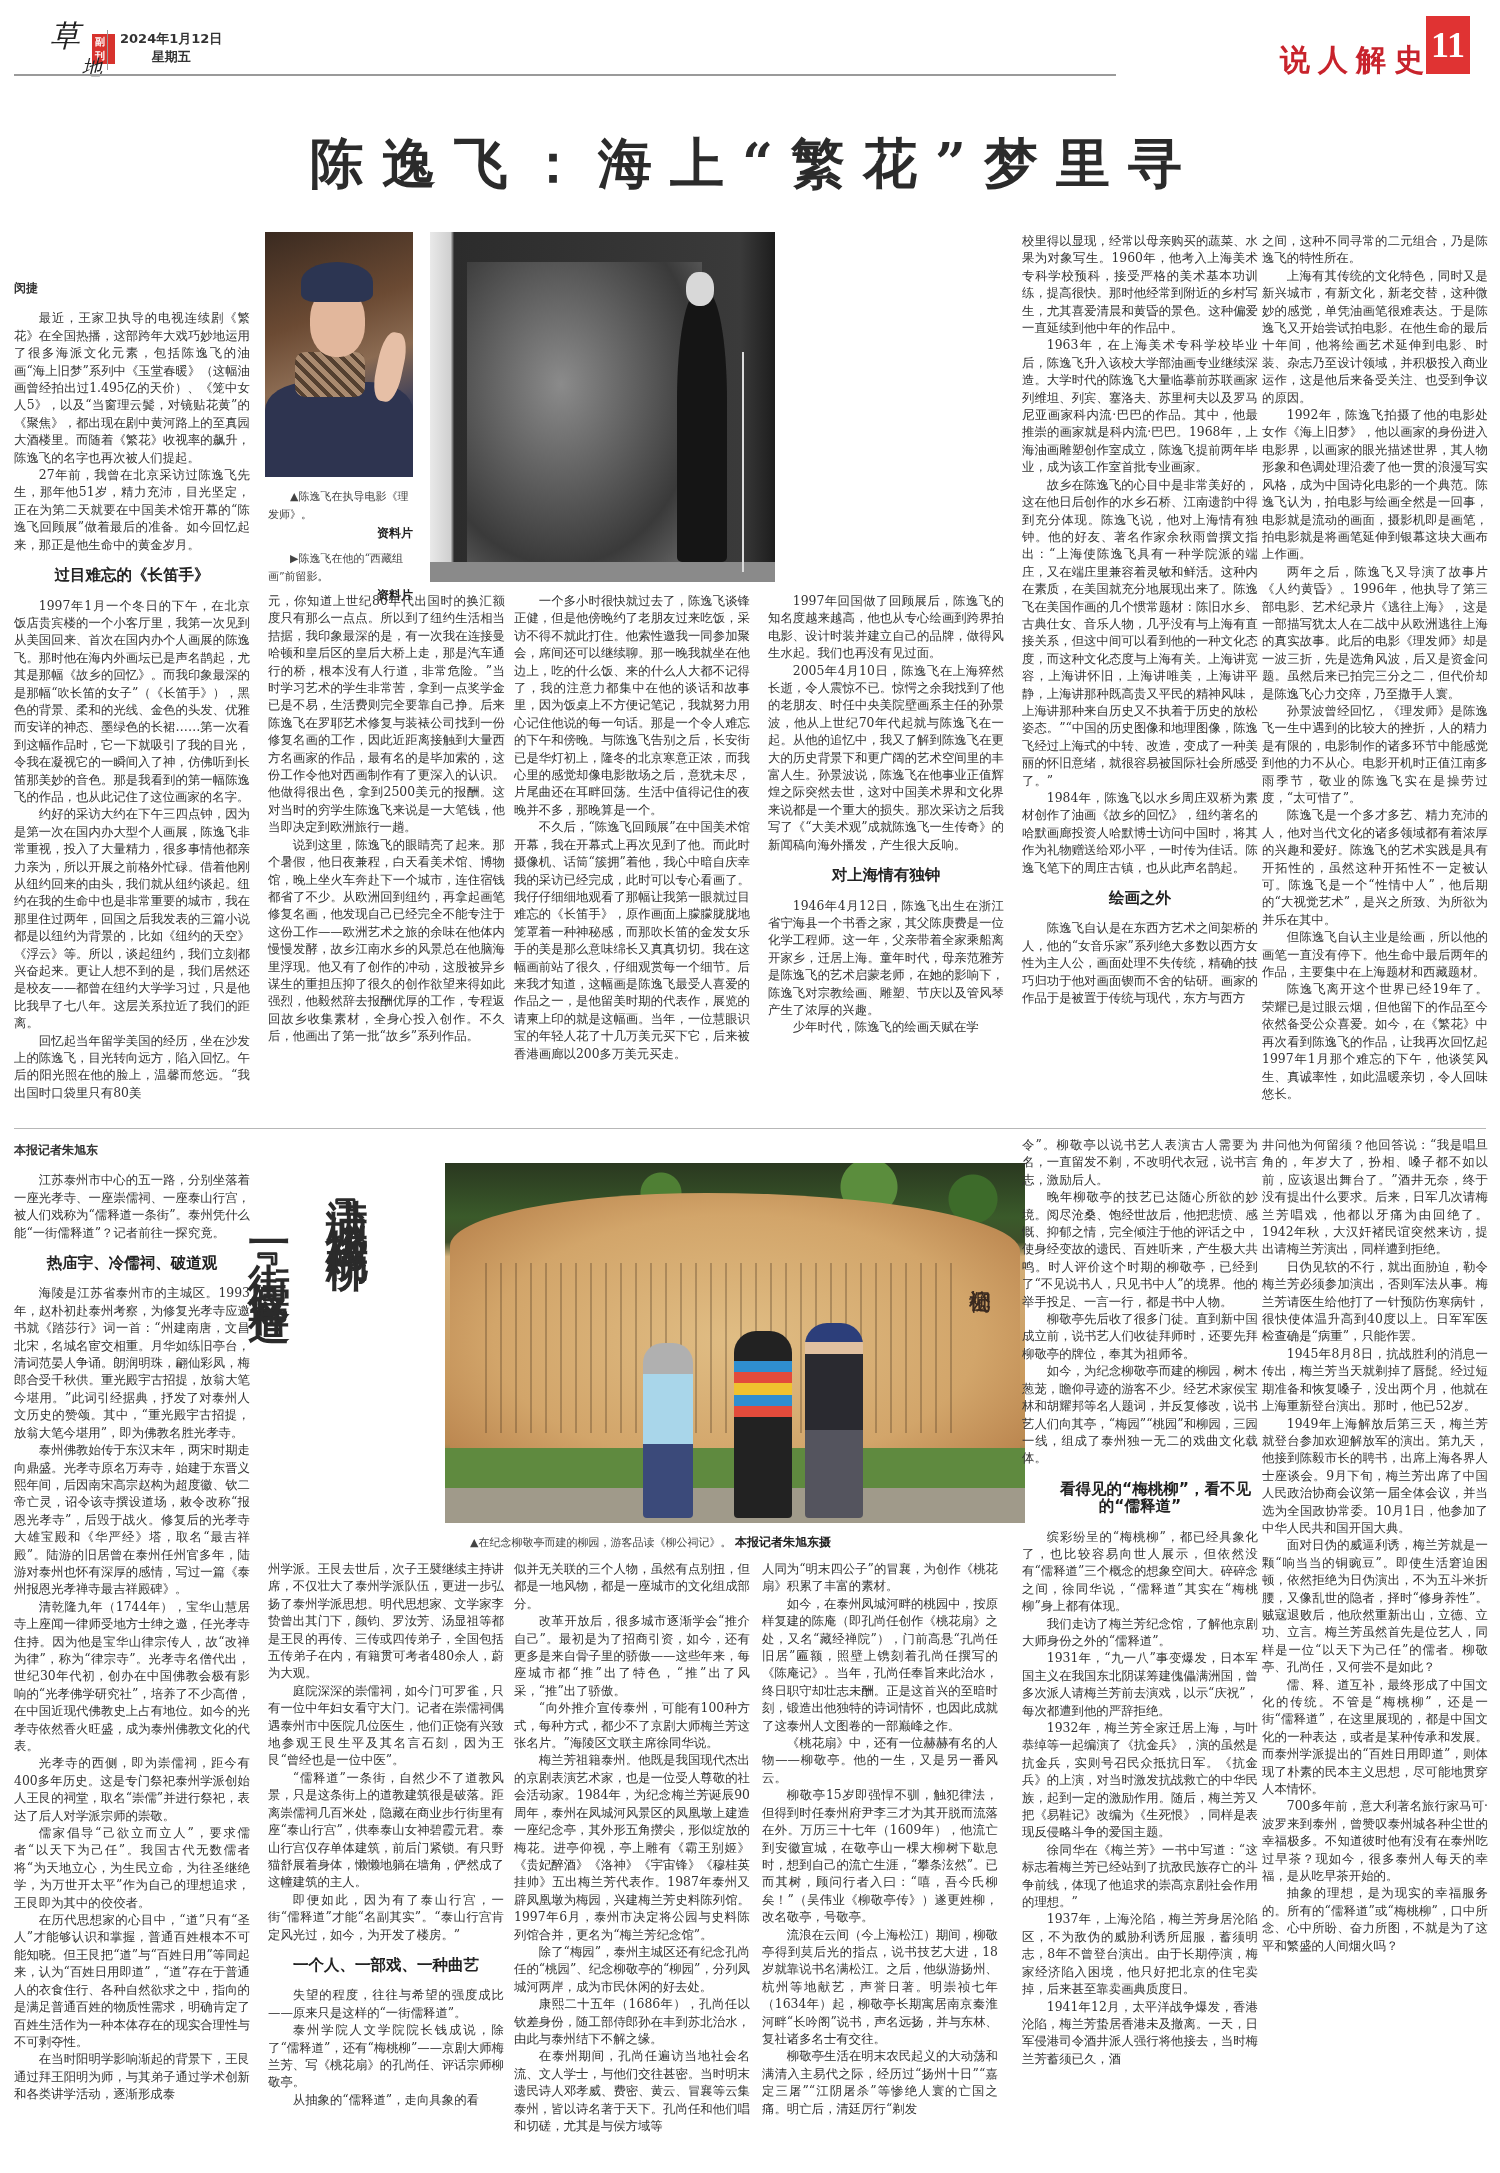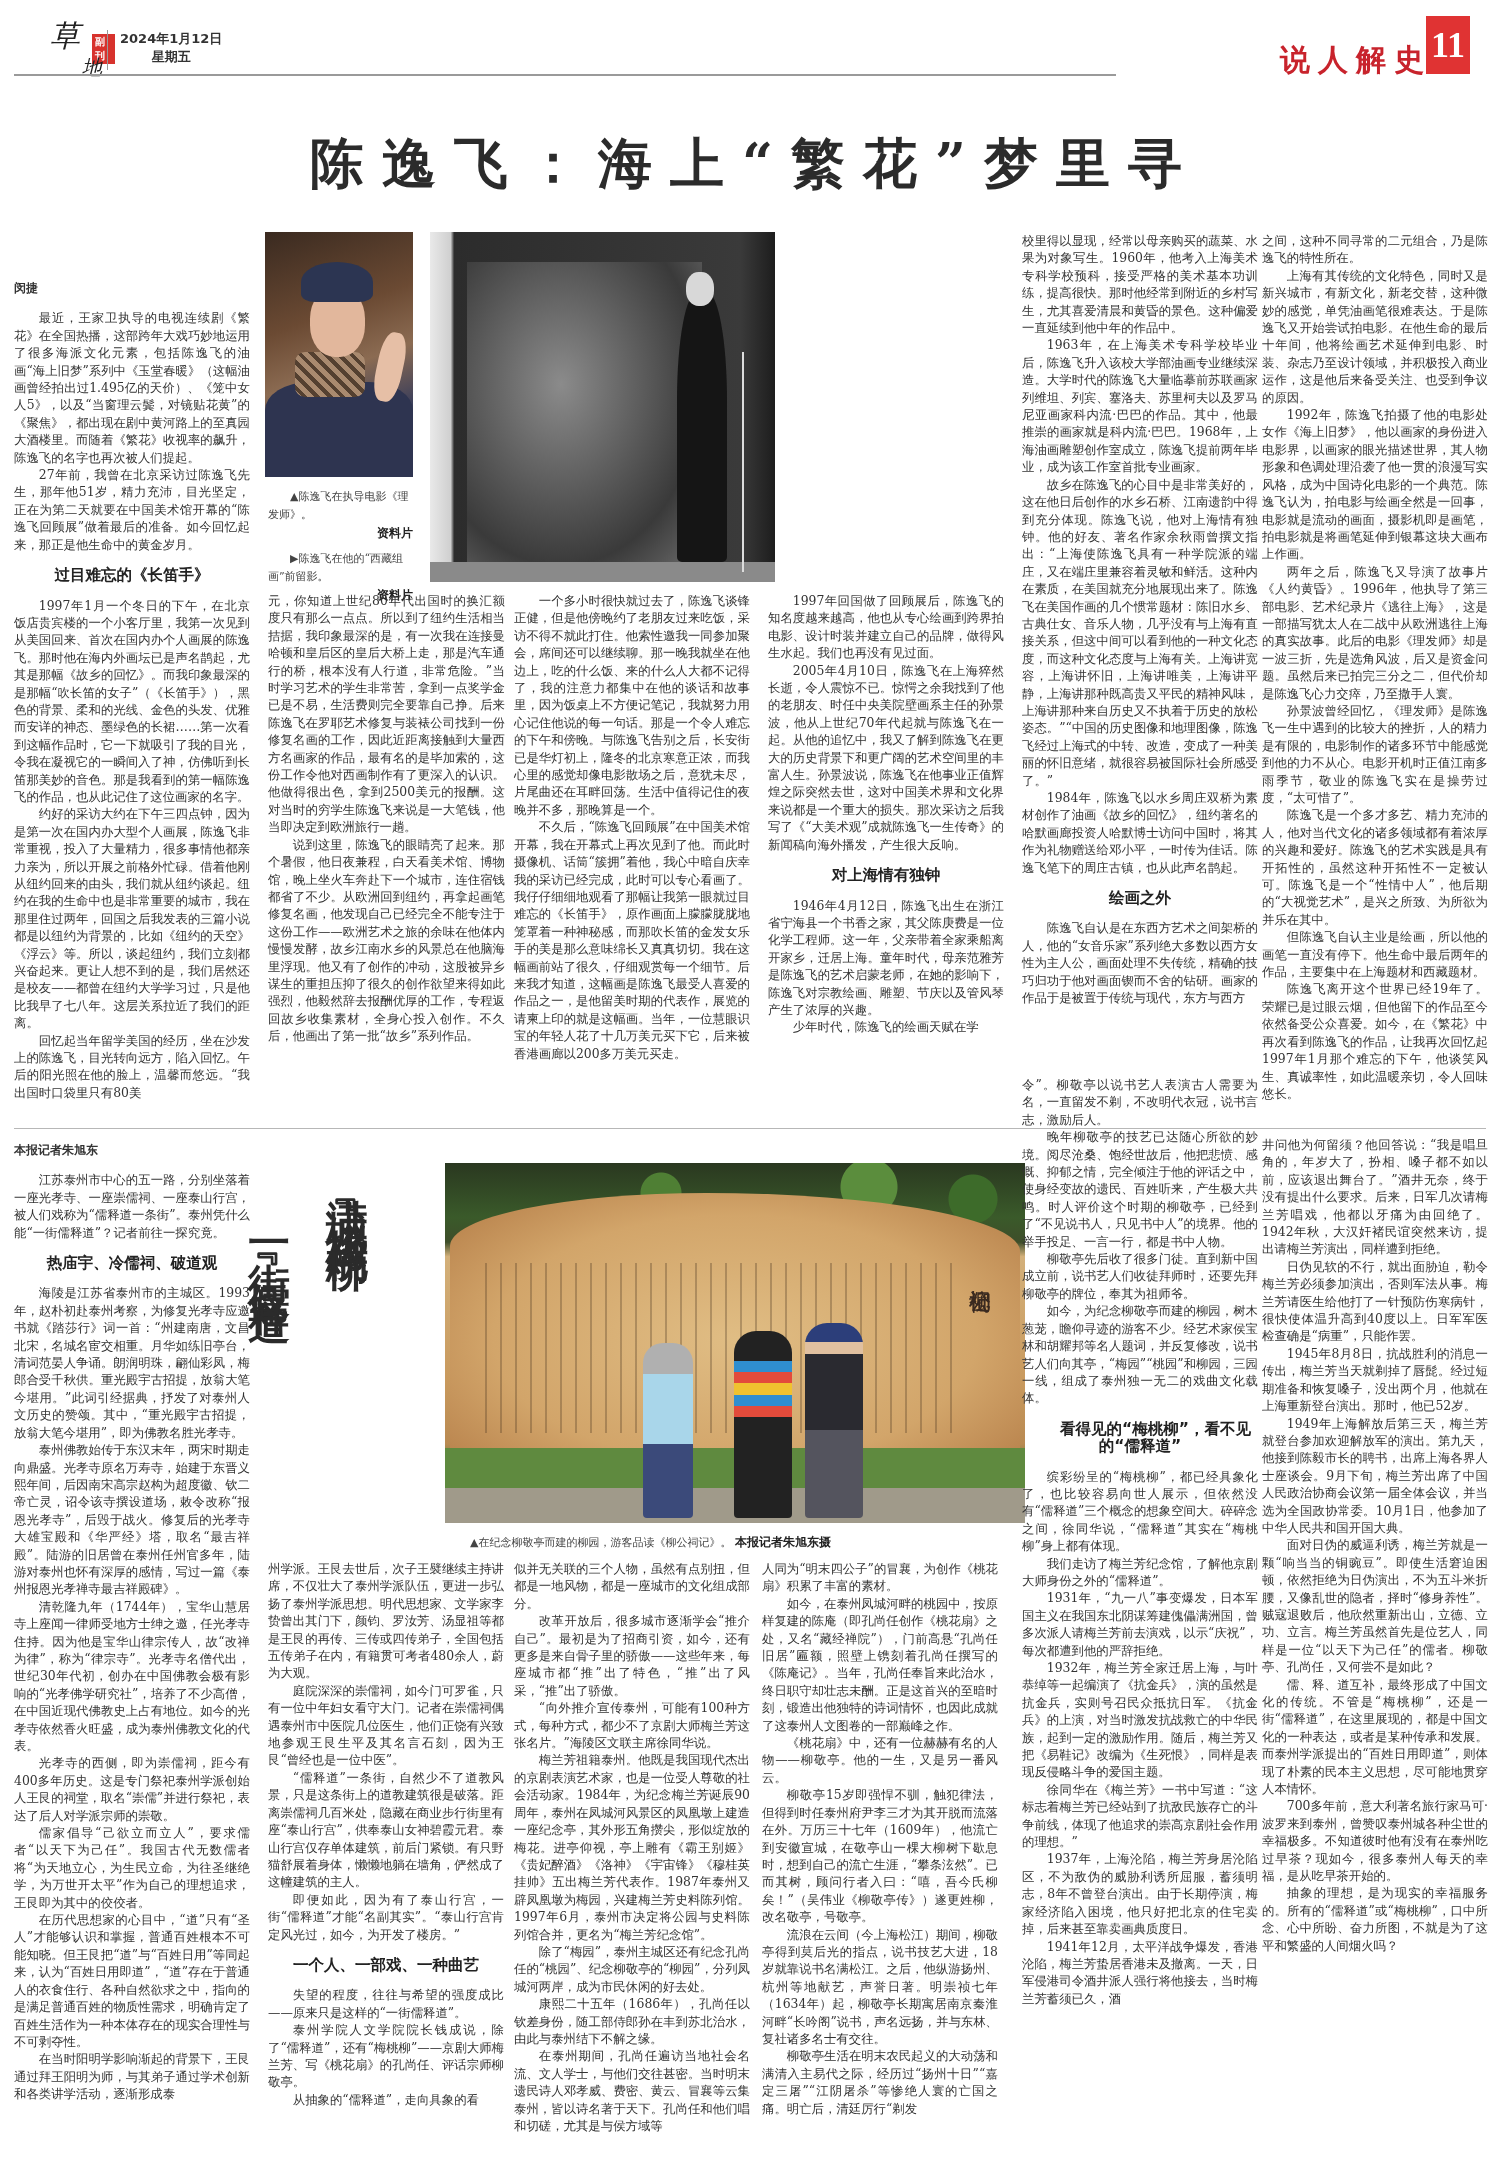--- a/index.html
+++ b/index.html
@@ -220,21 +220,21 @@
 
 <div class="col" style="left:762px; top:1560px; width:236px;">
   <p class="noind">人同为“明末四公子”的冒襄，为创作《桃花扇》积累了丰富的素材。</p>
   <p>如今，在泰州凤城河畔的桃园中，按原样复建的陈庵（即孔尚任创作《桃花扇》之处，又名“藏经禅院”），门前高悬“孔尚任旧居”匾额，照壁上镌刻着孔尚任撰写的《陈庵记》。当年，孔尚任奉旨来此治水，终日职守却壮志未酬。正是这首兴的至暗时刻，锻造出他独特的诗词情怀，也因此成就了这泰州人文图卷的一部巅峰之作。</p>
   <p>《桃花扇》中，还有一位赫赫有名的人物——柳敬亭。他的一生，又是另一番风云。</p>
   <p>柳敬亭15岁即强悍不驯，触犯律法，但得到时任泰州府尹李三才为其开脱而流落在外。万历三十七年（1609年），他流亡到安徽宣城，在敬亭山一棵大柳树下歇息时，想到自己的流亡生涯，“攀条泫然”。已而其树，顾问行者入曰：“嘻，吾今氏柳矣！”（吴伟业《柳敬亭传》）遂更姓柳，改名敬亭，号敬亭。</p>
   <p>流浪在云间（今上海松江）期间，柳敬亭得到莫后光的指点，说书技艺大进，18岁就靠说书名满松江。之后，他纵游扬州、杭州等地献艺，声誉日著。明崇祯七年（1634年）起，柳敬亭长期寓居南京秦淮河畔“长吟阁”说书，声名远扬，并与东林、复社诸多名士有交往。</p>
   <p>柳敬亭生活在明末农民起义的大动荡和满清入主易代之际，经历过“扬州十日”“嘉定三屠”“江阴屠杀”等惨绝人寰的亡国之痛。明亡后，清廷厉行“剃发</p>
 </div>
 
-<div class="col" style="left:1022px; top:1076px; width:236px;">
+<div class="col" style="left:1022px; top:1136px; width:236px;">
   <p class="noind">令”。柳敬亭以说书艺人表演古人需要为名，一直留发不剃，不改明代衣冠，说书言志，激励后人。</p>
   <p>晚年柳敬亭的技艺已达随心所欲的妙境。阅尽沧桑、饱经世故后，他把悲愤、感慨、抑郁之情，完全倾注于他的评话之中，使身经变故的遗民、百姓听来，产生极大共鸣。时人评价这个时期的柳敬亭，已经到了“不见说书人，只见书中人”的境界。他的举手投足、一言一行，都是书中人物。</p>
   <p>柳敬亭先后收了很多门徒。直到新中国成立前，说书艺人们收徒拜师时，还要先拜柳敬亭的牌位，奉其为祖师爷。</p>
   <p>如今，为纪念柳敬亭而建的柳园，树木葱茏，瞻仰寻迹的游客不少。经艺术家侯宝林和胡耀邦等名人题词，并反复修改，说书艺人们向其亭，“梅园”“桃园”和柳园，三园一线，组成了泰州独一无二的戏曲文化载体。</p>
   <h3 style="text-align:center; text-indent:2em;">看得见的“梅桃柳”，看不见的“儒释道”</h3>
   <p>缤彩纷呈的“梅桃柳”，都已经具象化了，也比较容易向世人展示，但依然没有“儒释道”三个概念的想象空间大。碎碎念之间，徐同华说，“儒释道”其实在“梅桃柳”身上都有体现。</p>
   <p>我们走访了梅兰芳纪念馆，了解他京剧大师身份之外的“儒释道”。</p>
   <p>1931年，“九一八”事变爆发，日本军国主义在我国东北阴谋筹建傀儡满洲国，曾多次派人请梅兰芳前去演戏，以示“庆祝”，每次都遭到他的严辞拒绝。</p>
   <p>1932年，梅兰芳全家迁居上海，与叶恭绰等一起编演了《抗金兵》，演的虽然是抗金兵，实则号召民众抵抗日军。《抗金兵》的上演，对当时激发抗战救亡的中华民族，起到一定的激励作用。随后，梅兰芳又把《易鞋记》改编为《生死恨》，同样是表现反侵略斗争的爱国主题。</p>
   <p>徐同华在《梅兰芳》一书中写道：“这标志着梅兰芳已经站到了抗敌民族存亡的斗争前线，体现了他追求的崇高京剧社会作用的理想。”</p>

